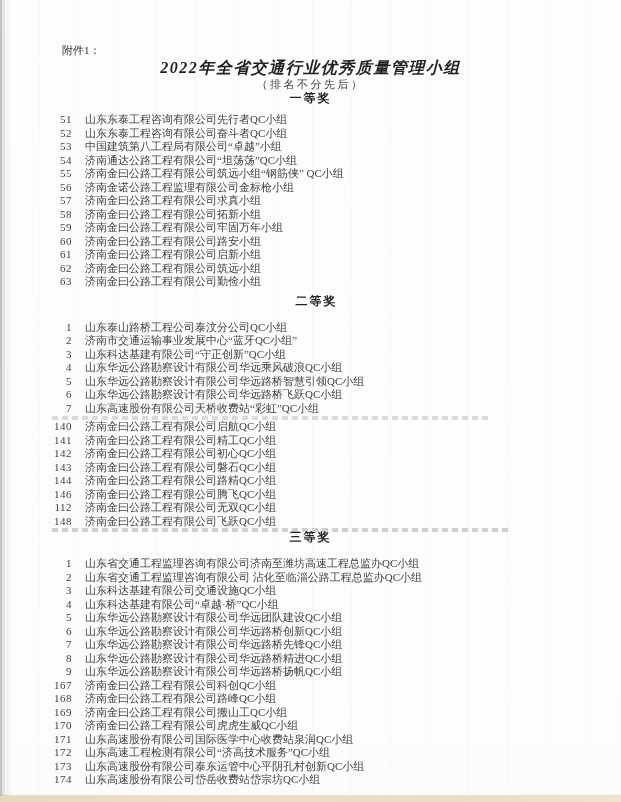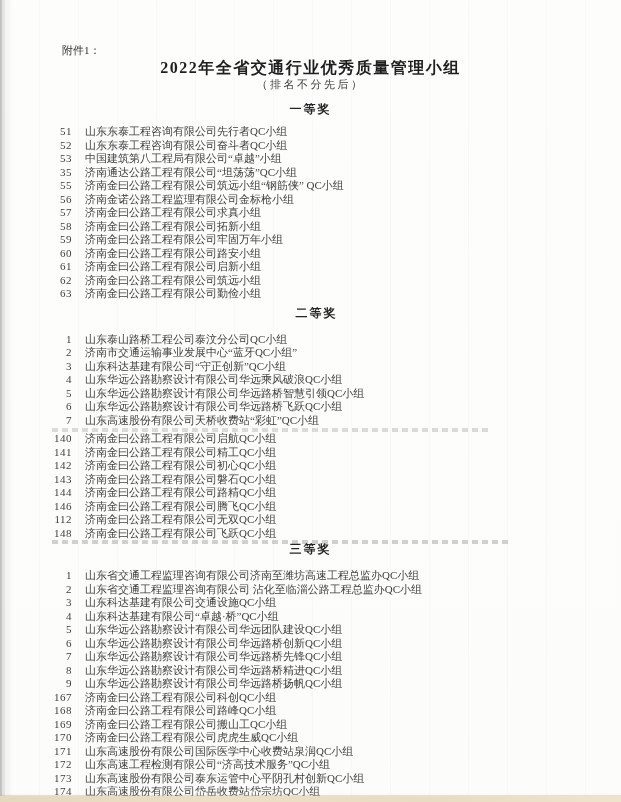--- a/index.html
+++ b/index.html
@@ -25,33 +25,33 @@
     pointer-events:none;
   }
   .attachment{
     margin:44px 0 2px 62px;
     font-size:11px;line-height:12px;color:#333;
   }
   .doc-title{
     margin:2px 0 1px 0;
     text-align:center;
     font-size:16px;line-height:19px;
-    font-weight:bold;letter-spacing:1.5px;color:#1f1f1f;
+    font-weight:bold;letter-spacing:1.5px;color:#1f1f1f;font-style:italic;
   }
   .doc-subtitle{
     margin:1px 0 1px 0;
     text-align:center;
     font-size:11px;line-height:12px;letter-spacing:2.5px;color:#3d3d3d;
   }
   .section-heading{
     text-align:center;
     font-size:12px;line-height:13px;
     font-weight:bold;letter-spacing:2px;color:#242424;
   }
-  .section-heading.h1{margin-top:14px;font-family:Liberation Mono, monospace;}
+  .section-heading.h1{margin-top:2px;}
   .section-heading.h2{margin-top:6px;margin-left:12px;}
   .section-heading.h3{margin-top:-1px;}
   .list{margin:0;padding:0;}
   .list.first{margin-top:8px;}
   .list.after-heading{margin-top:13px;}
   .row{
     white-space:nowrap;
     font-size:11px;line-height:13.5px;height:13.5px;
     color:#3e3e3e;
   }
@@ -76,21 +76,21 @@
   <div class="attachment">附件1：</div>
   <div class="doc-title">2022年全省交通行业优秀质量管理小组</div>
   <div class="doc-subtitle">（排名不分先后）</div>
 
   <div id="sections">
       <div class="section-heading h1">一等奖</div>
       <div class="list first">
         <div class="row"><span class="no">51</span><span class="nm">山东东泰工程咨询有限公司先行者QC小组</span></div>
         <div class="row"><span class="no">52</span><span class="nm">山东东泰工程咨询有限公司奋斗者QC小组</span></div>
         <div class="row"><span class="no">53</span><span class="nm">中国建筑第八工程局有限公司“卓越”小组</span></div>
-        <div class="row"><span class="no">35</span><span class="nm">济南通达公路工程有限公司“坦荡荡”QC小组</span></div>
+        <div class="row"><span class="no">54</span><span class="nm">济南通达公路工程有限公司“坦荡荡”QC小组</span></div>
         <div class="row"><span class="no">55</span><span class="nm">济南金曰公路工程有限公司筑远小组“钢筋侠” QC小组</span></div>
         <div class="row"><span class="no">56</span><span class="nm">济南金诺公路工程监理有限公司金标枪小组</span></div>
         <div class="row"><span class="no">57</span><span class="nm">济南金曰公路工程有限公司求真小组</span></div>
         <div class="row"><span class="no">58</span><span class="nm">济南金曰公路工程有限公司拓新小组</span></div>
         <div class="row"><span class="no">59</span><span class="nm">济南金曰公路工程有限公司牢固万年小组</span></div>
         <div class="row"><span class="no">60</span><span class="nm">济南金曰公路工程有限公司路安小组</span></div>
         <div class="row"><span class="no">61</span><span class="nm">济南金曰公路工程有限公司启新小组</span></div>
         <div class="row"><span class="no">62</span><span class="nm">济南金曰公路工程有限公司筑远小组</span></div>
         <div class="row"><span class="no">63</span><span class="nm">济南金曰公路工程有限公司勤俭小组</span></div>
       </div>

